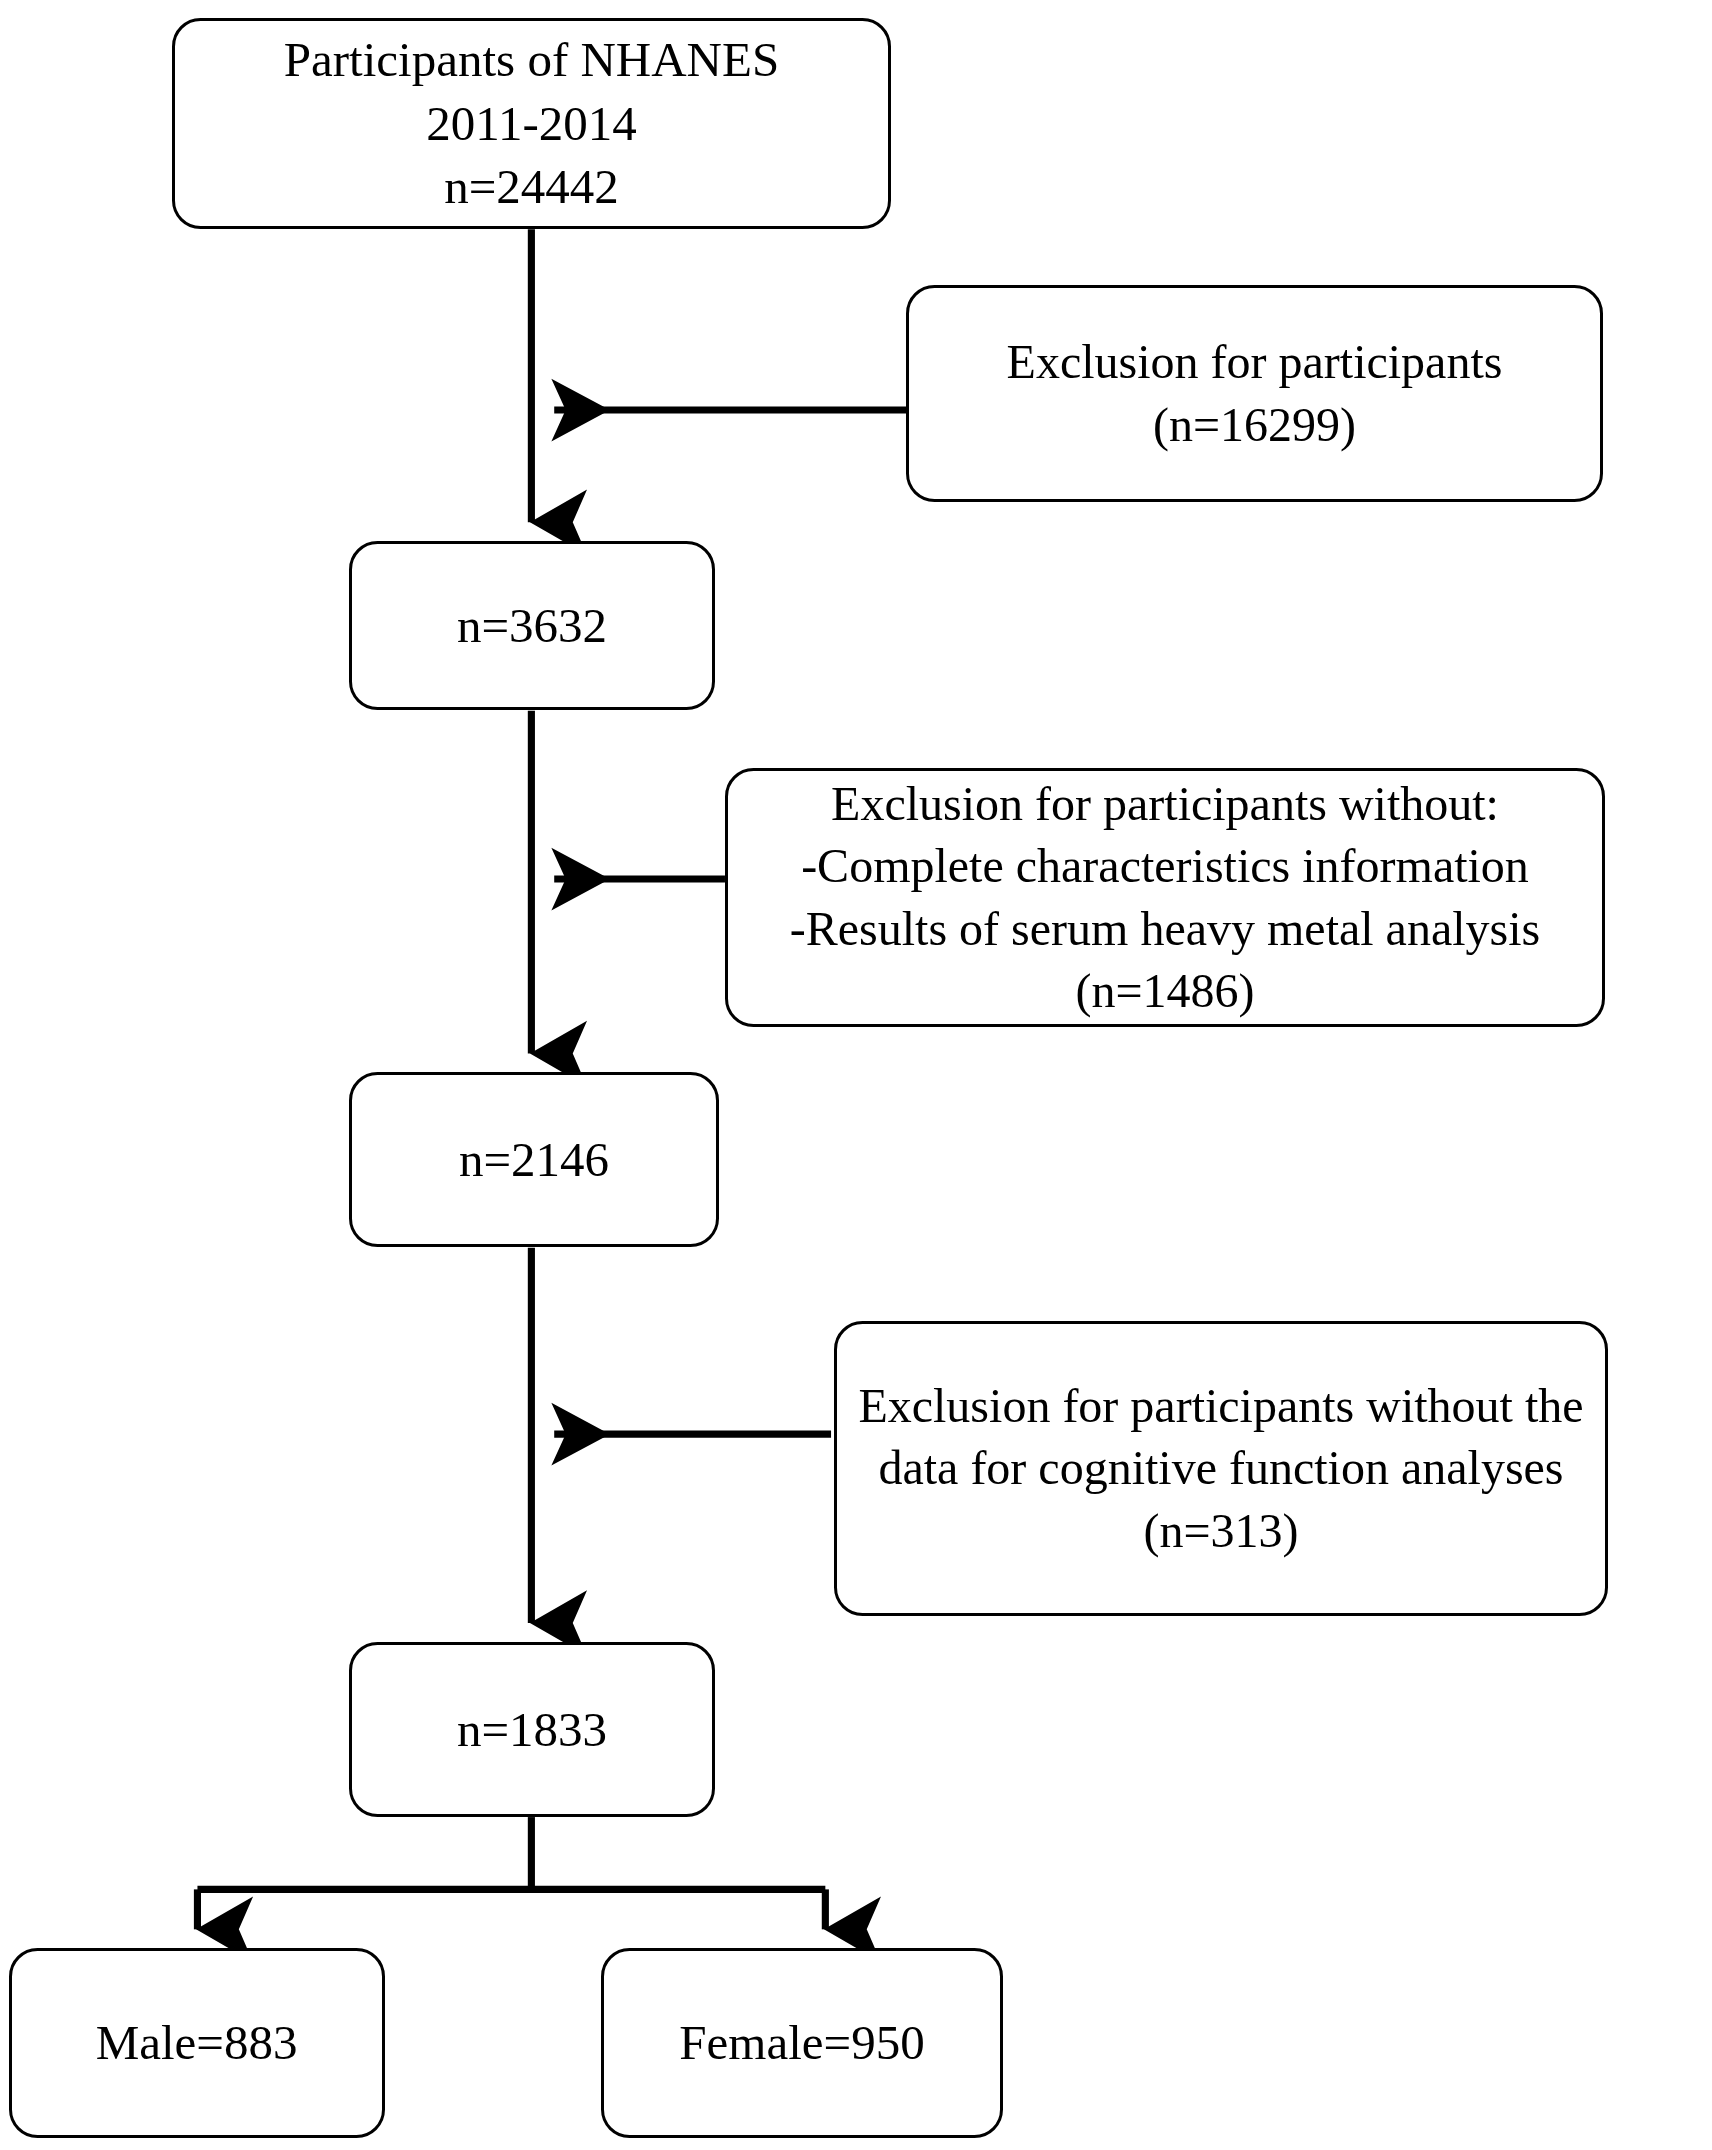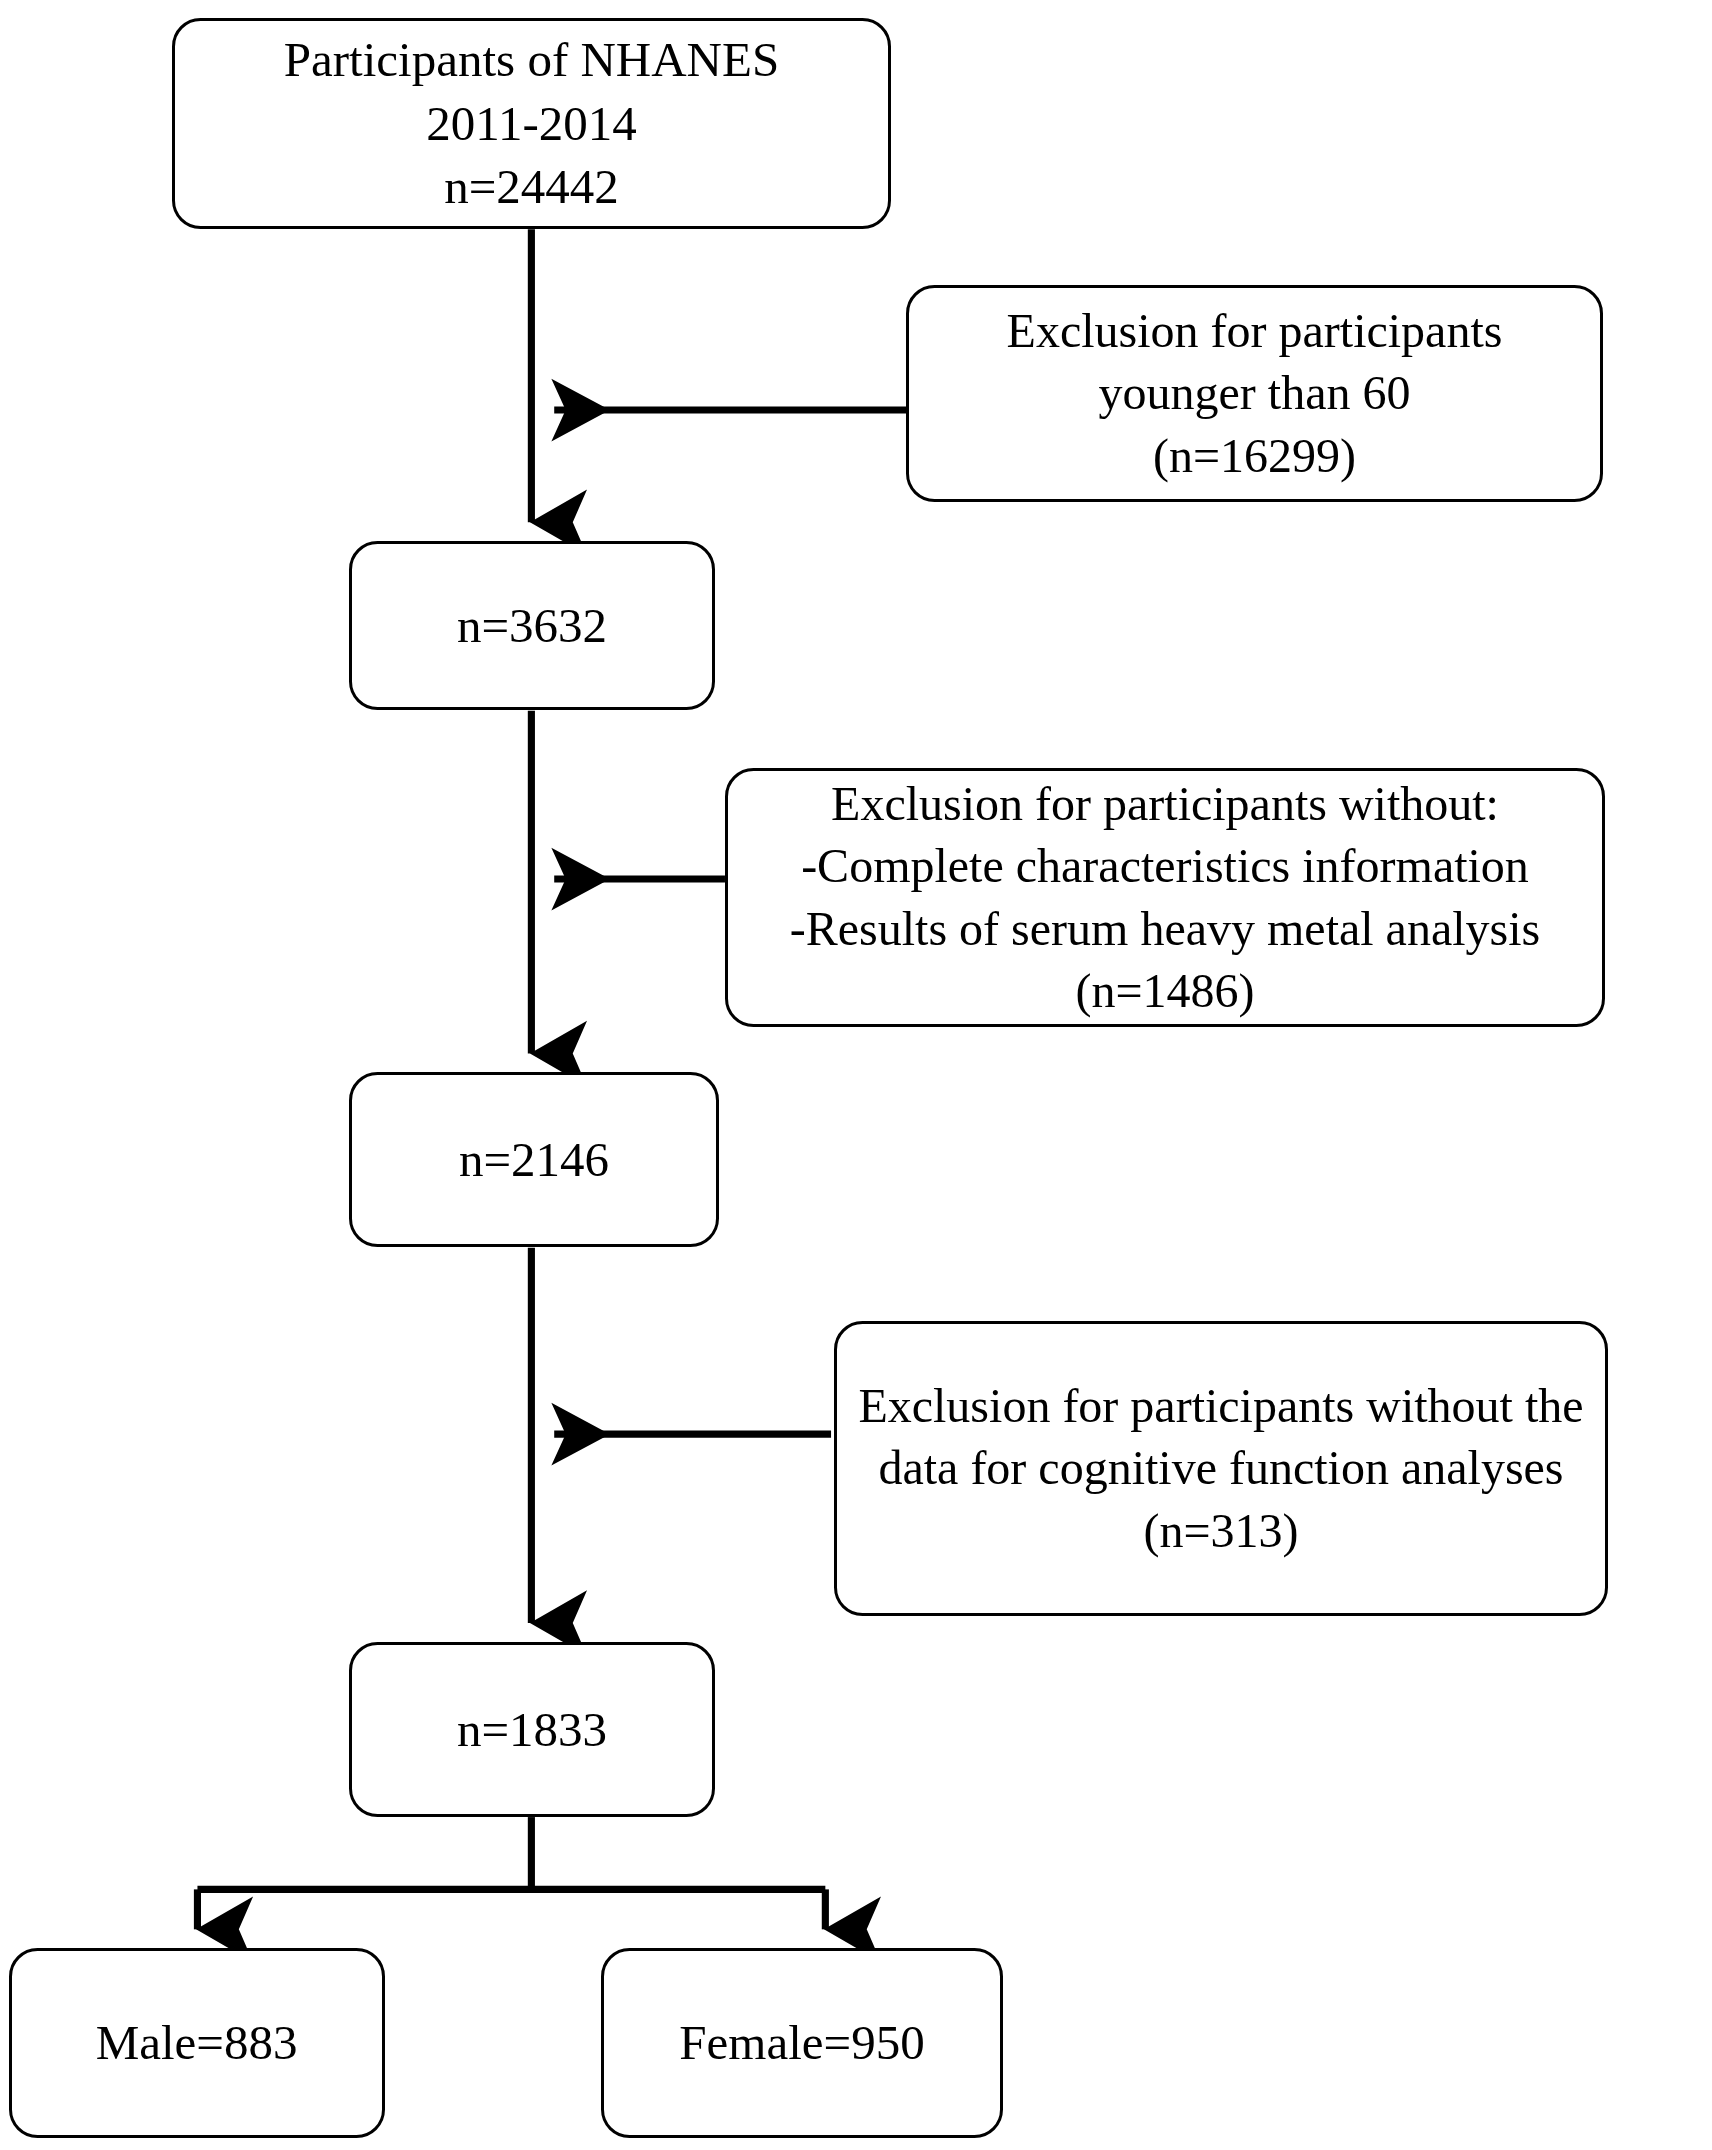--- a/index.html
+++ b/index.html
@@ -102,21 +102,20 @@
   </svg>
 
   <div class="node node-main" id="node-source">
     <span class="line">Participants of NHANES</span>
     <span class="line">2011-2014</span>
     <span class="line">n=24442</span>
   </div>
 
   <div class="node node-excl" id="node-excl-age">
     <span class="line">Exclusion for participants</span>
-    <span class="line">younger than 60</span>
     <span class="line">(n=16299)</span>
   </div>
 
   <div class="node node-count" id="node-n3632">
     <span class="line">n=3632</span>
   </div>
 
   <div class="node node-excl" id="node-excl-data">
     <span class="line">Exclusion for participants without:</span>
     <span class="line">-Complete characteristics information</span>

